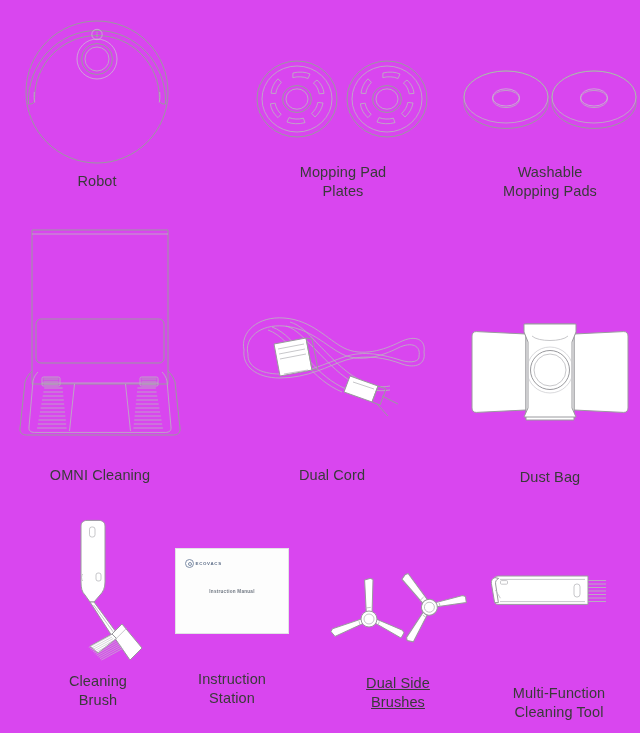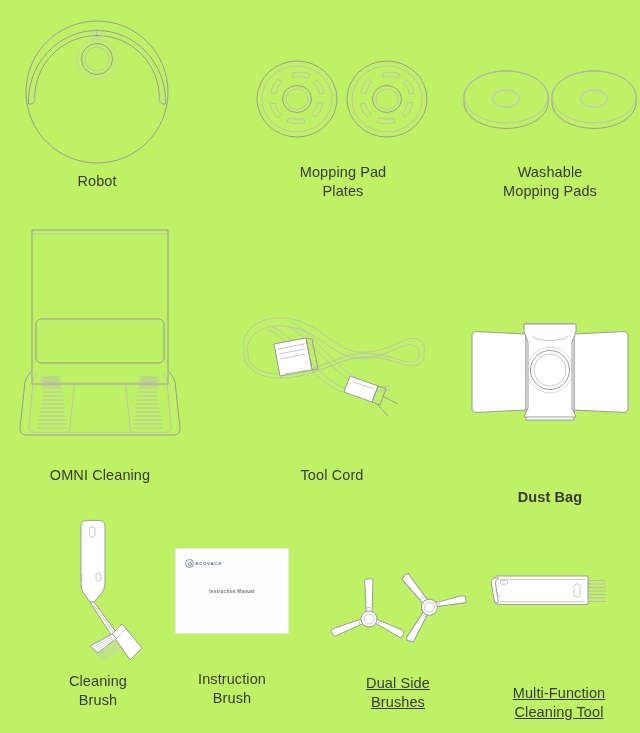--- a/index.html
+++ b/index.html
@@ -11,21 +11,21 @@
     width: 640px;
     height: 733px;
     font-family: "Liberation Sans", sans-serif;
     color: #3c3c3c;
     overflow: hidden;
     position: relative;
   }
   .sheet {
     position: absolute;
     inset: 0;
-    background: #bef264;
+    background: #d946ef;
   }
   .item {
     position: absolute;
     display: flex;
     flex-direction: column;
     align-items: center;
     justify-content: flex-start;
   }
   .art {
     display: block;
@@ -241,37 +241,37 @@
         <path class="ln-d" d="M48 59 L74 54"></path>
         <path class="ln" d="M74 38 L80 39 L86 69 L80 70 Z"></path>
         <path class="ln-d" d="M52 74 L76 70"></path>
         <path class="ln fillw" d="M118 76 L146 86 L140 102 L112 92 Z"></path>
         <path class="ln-d" d="M121 82 L142 89"></path>
         <path class="ln" d="M146 86 L154 89 L148 105 L140 102 Z"></path>
         <path class="ln" d="M150 96 L166 104"></path>
         <path class="ln" d="M145 104 L156 116"></path>
       </svg>
     </div>
-    <div class="caption" style="margin-top:46px;">Tool Cord</div>
+    <div class="caption" style="margin-top:46px;">Dual Cord</div>
   </div>
 
   <div class="item" style="left:462px; top:300px; width:176px;">
     <div class="art">
       <svg width="176" height="120" viewBox="0 0 176 120">
         <path class="ln fillw" d="M10 36 C10 33.2 11.6 31.4 14.6 31.6 L64 34 L64 110 L14.6 112.4 C11.6 112.6 10 110.8 10 108 Z"></path>
         <path class="ln fillw" d="M166 36 C166 33.2 164.4 31.4 161.4 31.6 L112 34 L112 110 L161.4 112.4 C164.4 112.6 166 110.8 166 108 Z"></path>
         <path class="ln fillw" d="M64 24 L112 24 L112 120 L64 120 Z"></path>
         <path class="ln fillw" d="M62 24 L114 24 L114 32 L110 42 L110 108 L114 117 L62 117 L66 108 L66 42 L62 32 Z"></path>
         <path class="ln-d" d="M70 36 C76 42 100 42 106 36"></path>
         <circle class="ln-t" cx="88" cy="70" r="23"></circle>
         <circle class="ln" cx="88" cy="70" r="19.5"></circle>
         <circle class="ln-d" cx="88" cy="70" r="16"></circle>
       </svg>
     </div>
-    <div class="caption" style="margin-top:68px;font-weight:bold;">Dust Bag</div>
+    <div class="caption" style="margin-top:48px;">Dust Bag</div>
   </div>
 
   <div class="item" style="left:38px; top:512px; width:120px;">
     <div class="art">
       <svg width="120" height="152" viewBox="0 0 120 152">
         <path class="ln fillw" d="M43 14 C43 10.6 45.4 8.4 49 8.4 L61 8.4 C64.6 8.4 67 10.6 67 14 L67 70 C67 76 65 80 62 83 L56 90 L52 90 L47 83 C44 80 43 76 43 70 Z"></path>
         <rect class="ln-d" x="51.5" y="15" width="5.5" height="10" rx="2.2"></rect>
         <rect class="ln-d" x="58" y="61" width="5" height="8" rx="2"></rect>
         <path class="ln-d" d="M44.6 62 C43.2 64 43.2 67 44.6 69"></path>
         <path class="ln fillw" d="M52 90 L56 90 L78 120 L74 124 Z"></path>
@@ -299,21 +299,21 @@
 
   <div class="item" style="left:174px; top:548px; width:116px;">
     <div class="art manual-page">
       <div class="manual-logo">
         <span class="manual-logo-mark"></span>
         <span>ECOVACS</span>
       </div>
       <div class="manual-title">Instruction Manual</div>
     </div>
     <div class="caption" style="margin-top:36px;">Instruction
-Brush</div>
+Station</div>
   </div>
 
   <div class="item" style="left:322px; top:558px; width:152px;">
     <div class="art">
       <svg width="152" height="106" viewBox="0 0 152 106">
         <g transform="translate(47,62)">
           <path class="ln fillw" d="M-2.6 -5 L-4.4 -40 L1.2 -41.6 L4 -40.6 L3 -5 Z"></path>
           <path class="ln-d" d="M-3.6 -12 L1.8 -12.6"></path>
           <path class="ln fillw" d="M-4 2.6 L-34 16.4 L-38 11.6 L-36.6 8.8 L-3.4 -2.4 Z"></path>
           <path class="ln-d" d="M-10 1.2 L-9 4.8"></path>
@@ -352,17 +352,17 @@
         </g>
         <path class="ln fillw" d="M18 18 C16 18 14.6 19.2 14.6 21.4 L14.6 43 C14.6 45.2 16 46.4 18 46.4 L108 46.4 L108 18 Z"></path>
         <path class="ln-d" d="M20 21.4 L105 21.4"></path>
         <path class="ln-d" d="M20 43.6 L105 43.6"></path>
         <rect class="ln-d" x="20.5" y="22.6" width="7" height="3.6" rx="1"></rect>
         <rect class="ln-d" x="94" y="26" width="6" height="13" rx="2.8"></rect>
         <path class="ln fillw" d="M15 19.6 C12.2 20.4 11 22.6 11.4 25.6 L14.6 44.6 L18.4 44.6 L15.6 26 C15.2 23.6 16.2 21.6 18.6 20.4 Z"></path>
         <path class="ln-d" d="M15.4 32 L20.4 40.2"></path>
       </svg>
     </div>
-    <div class="caption" style="margin-top:20px;text-decoration:underline;">Multi-Function
+    <div class="caption" style="margin-top:20px;">Multi-Function
 Cleaning Tool</div>
   </div>
 
 </div>
 
 </body></html>

